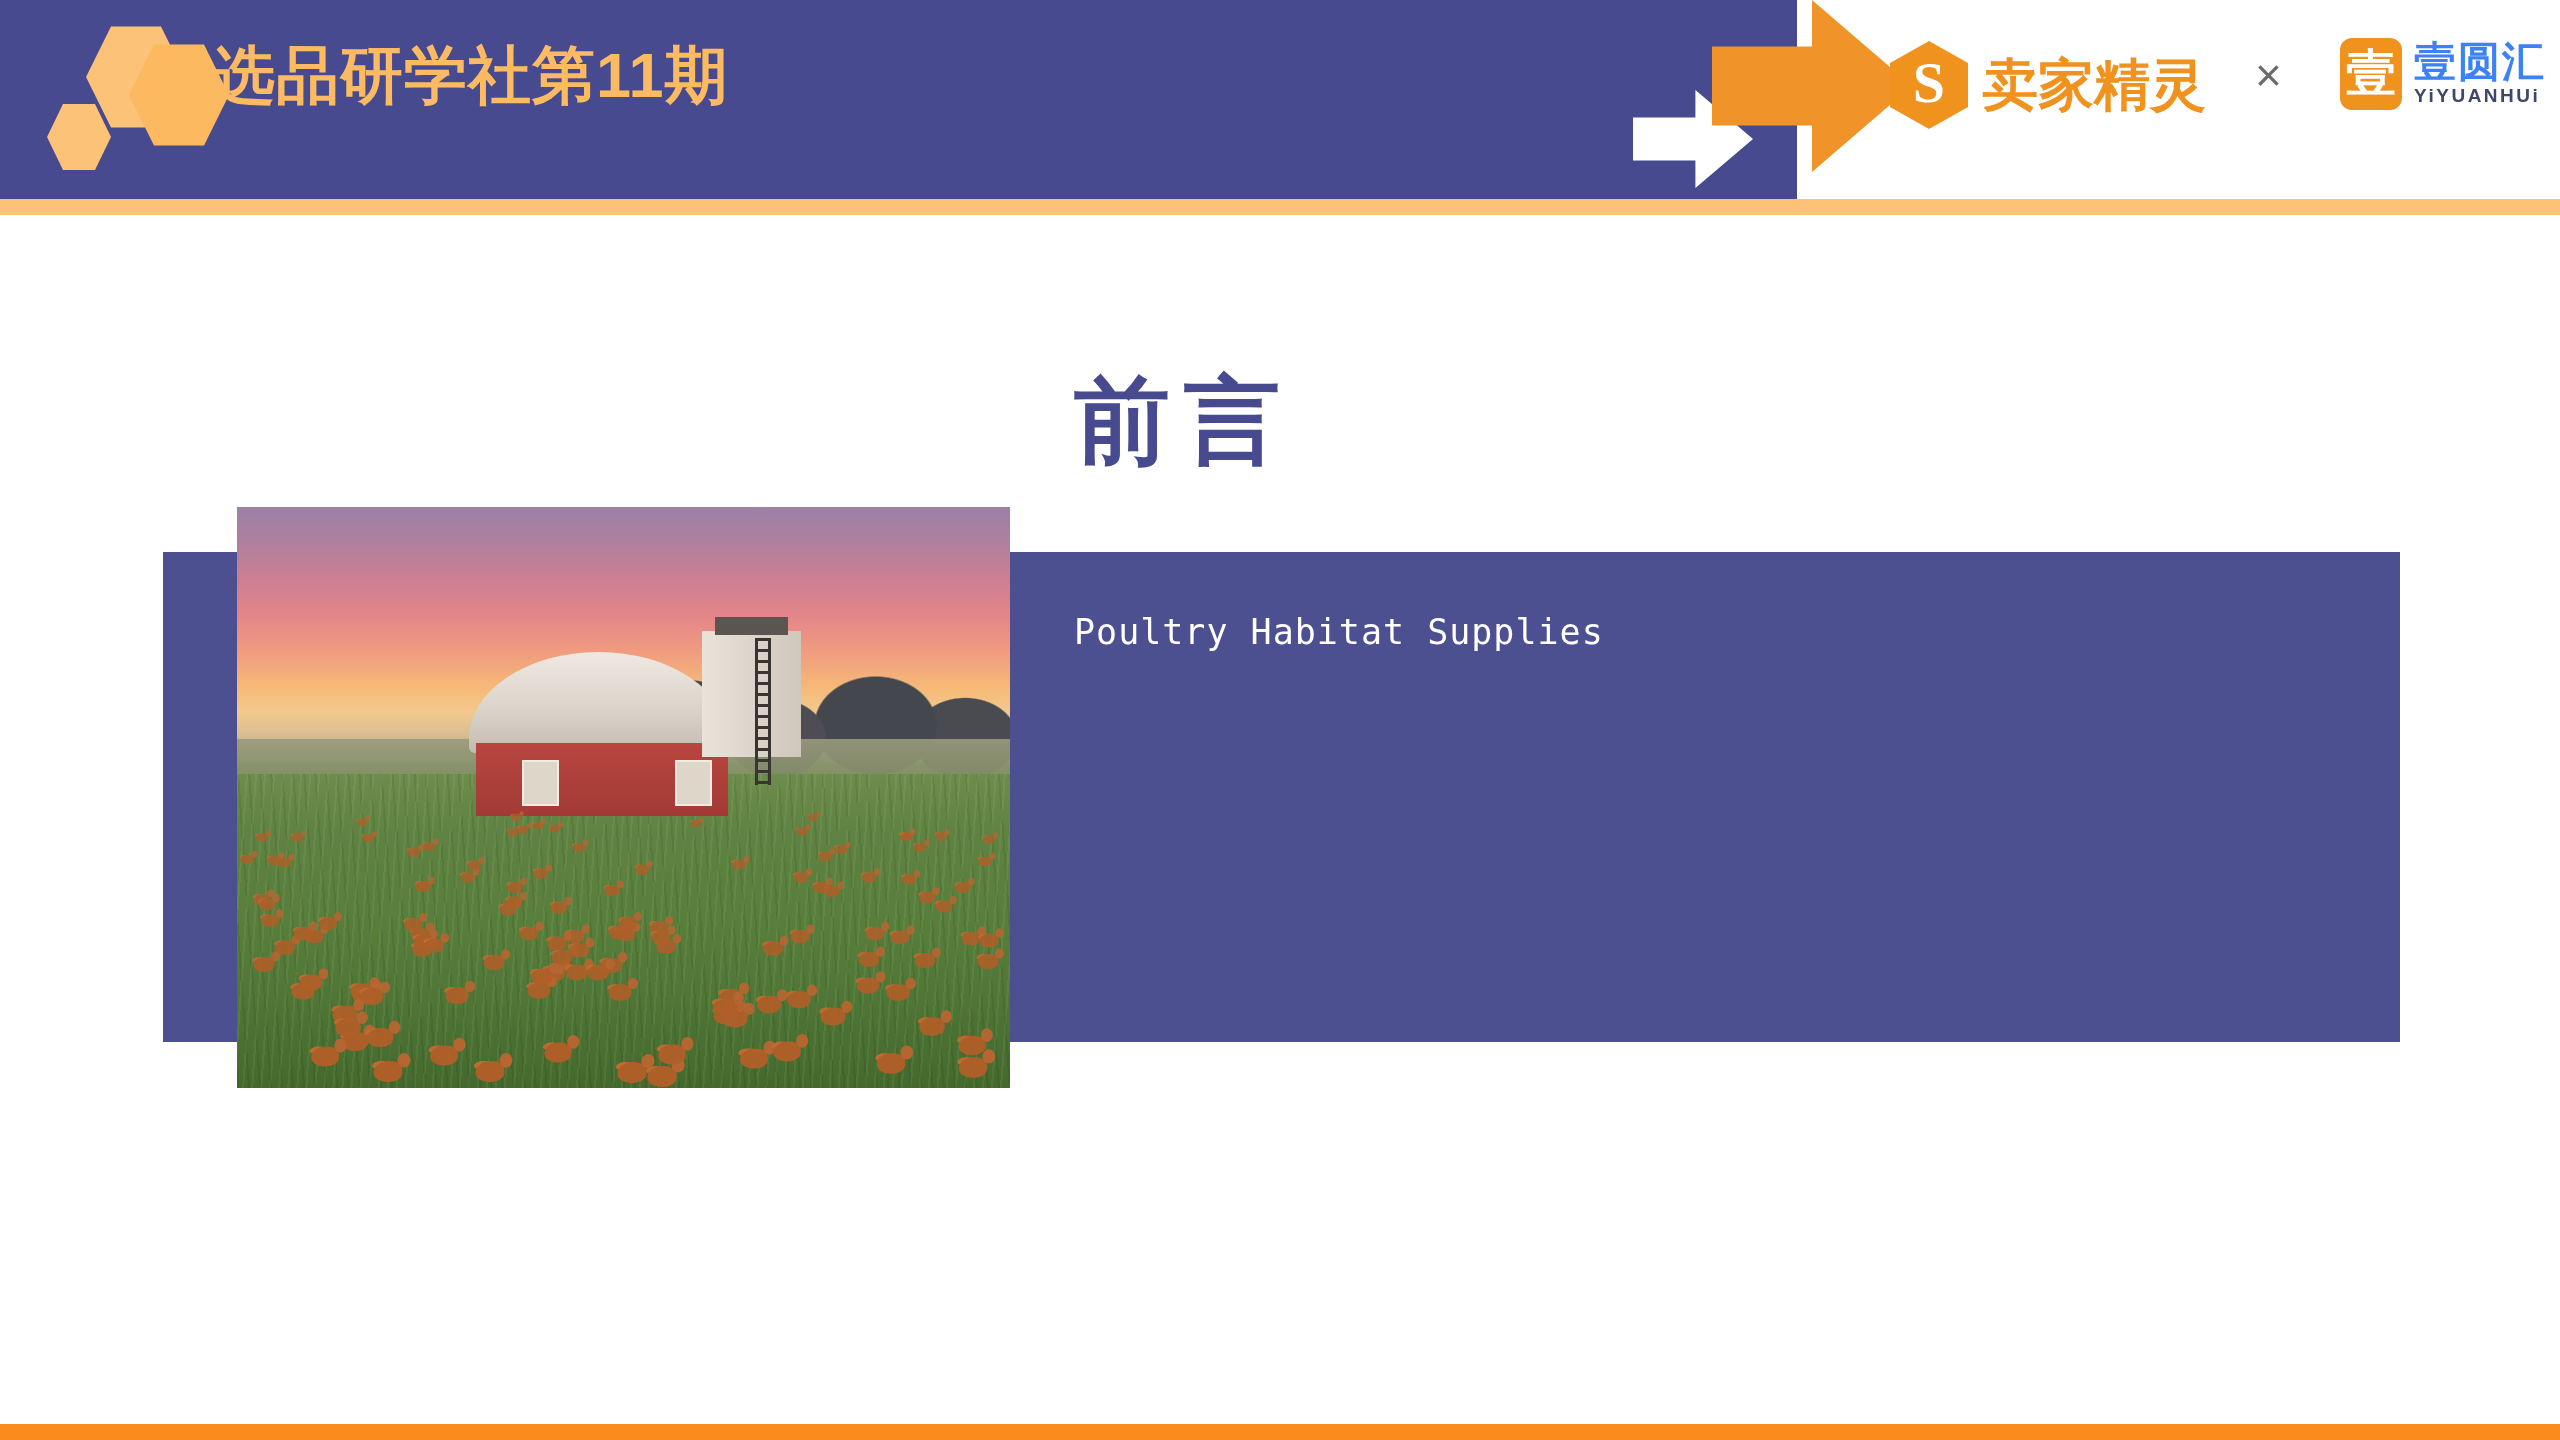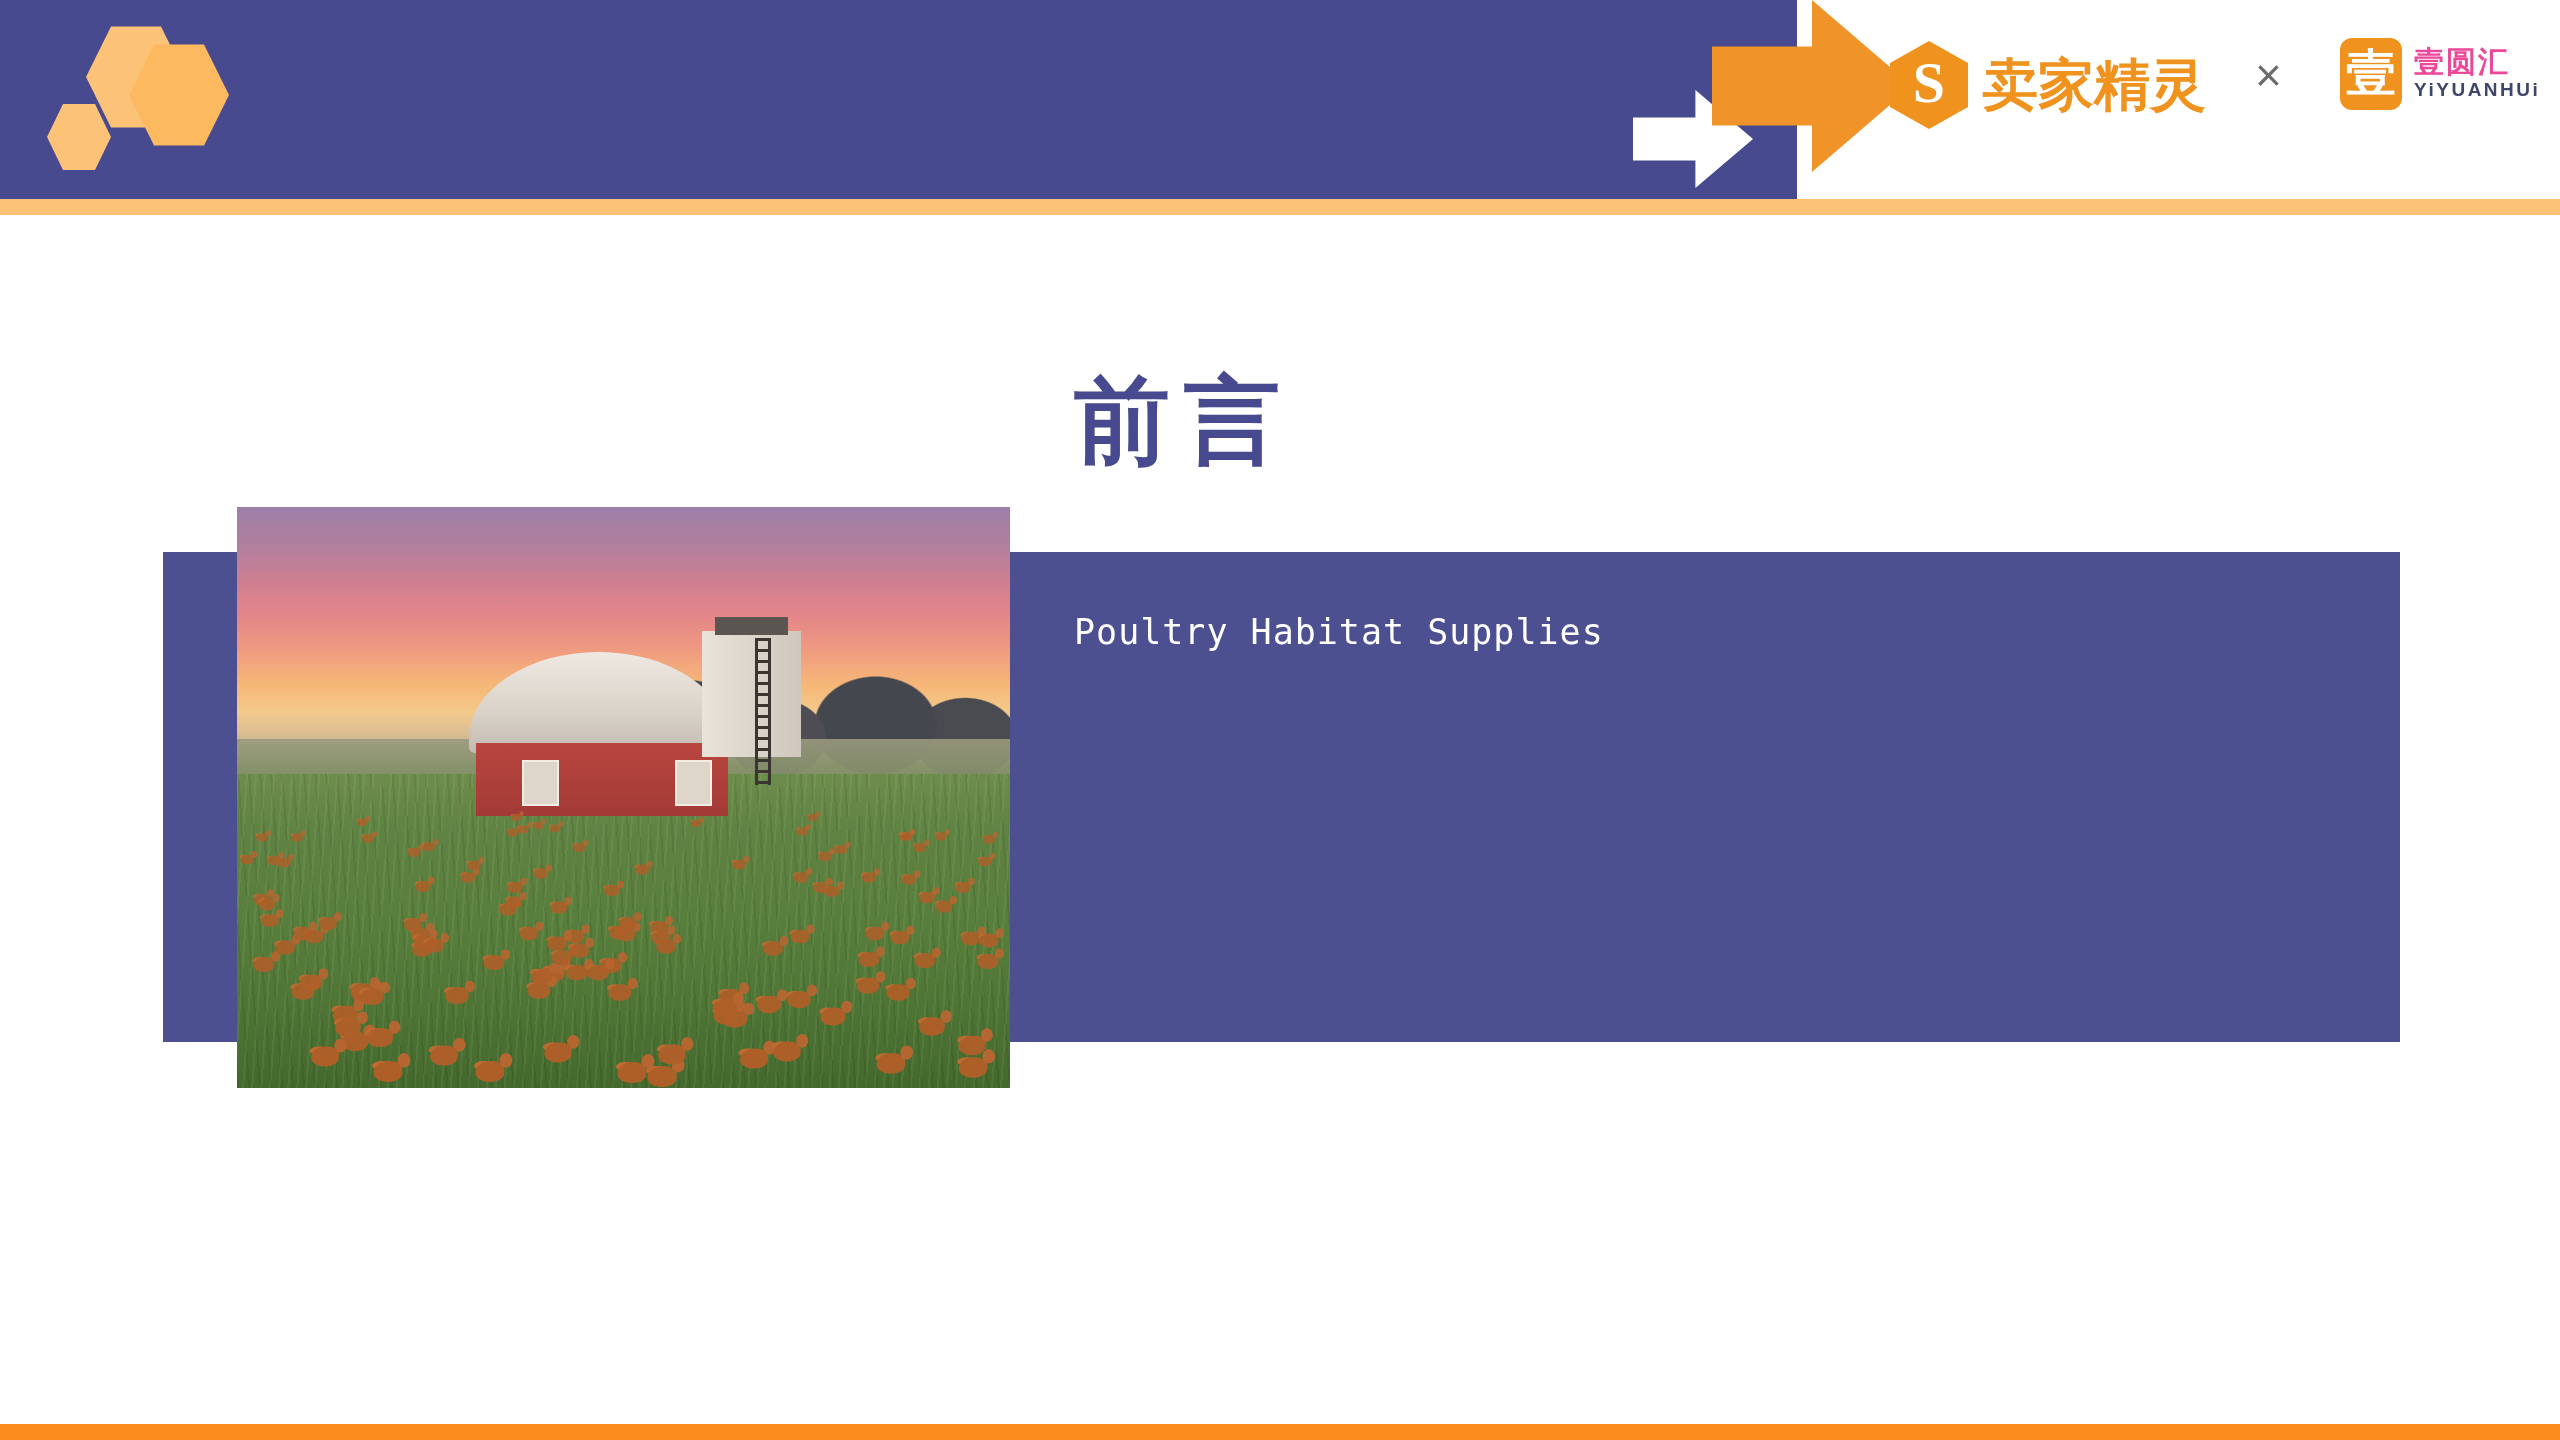--- a/index.html
+++ b/index.html
@@ -76,21 +76,21 @@
   }
 
   
   .yy-logo { position:absolute; left:2340px; top:38px; display:flex; align-items:center; }
   .yy-mark {
     width:62px; height:72px; background:#f0921e; border-radius:12px;
     display:flex; align-items:center; justify-content:center;
   }
   .yy-mark-ch { font-size:50px; color:#ffffff; font-weight:700; line-height:1; margin-top:-2px;}
   .yy-text { margin-left:12px; display:flex; flex-direction:column; }
-  .yy-cn { font-size:30px; font-weight:600; color:#ec4899; line-height:1.05; letter-spacing:2px; white-space:nowrap;}
+  .yy-cn { font-size:42px; font-weight:600; color:#3b82f6; line-height:1.05; letter-spacing:2px; white-space:nowrap;}
   .yy-en { font-size:19px; font-weight:700; color:#3e4669; letter-spacing:2.5px; line-height:1.2; margin-top:1px;}
 
   
   .section-title {
     position:absolute; left:1074px; top:371px;
     font-size:96px; font-weight:700; color:#474a8e;
     letter-spacing:14px; line-height:1.05;
     white-space:nowrap;
   }
 
@@ -202,20 +202,21 @@
 
 <div class="header">
   <div class="header-purple"></div>
 
   <div class="hex-logo">
     <div class="hex hex-a"></div>
     <div class="hex hex-b"></div>
     <div class="hex hex-c"></div>
   </div>
 
+  <div class="header-title">选品研学社第11期</div>
 
   <div class="arrow-white"></div>
   <div class="arrow-orange"></div>
 
   <div class="ss-logo">
     <div class="ss-mark">
       <span class="ss-mark-s">S</span>
     </div>
     <div class="ss-text">卖家精灵</div>
   </div>

